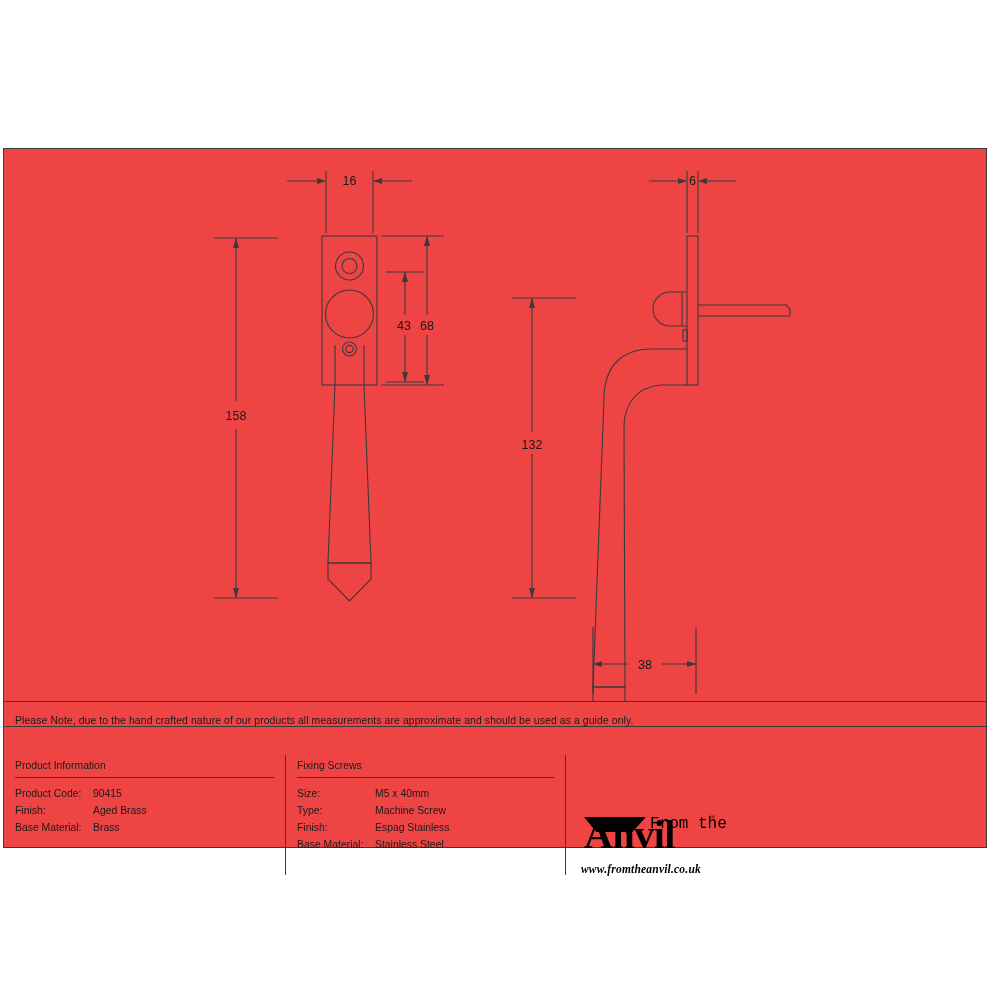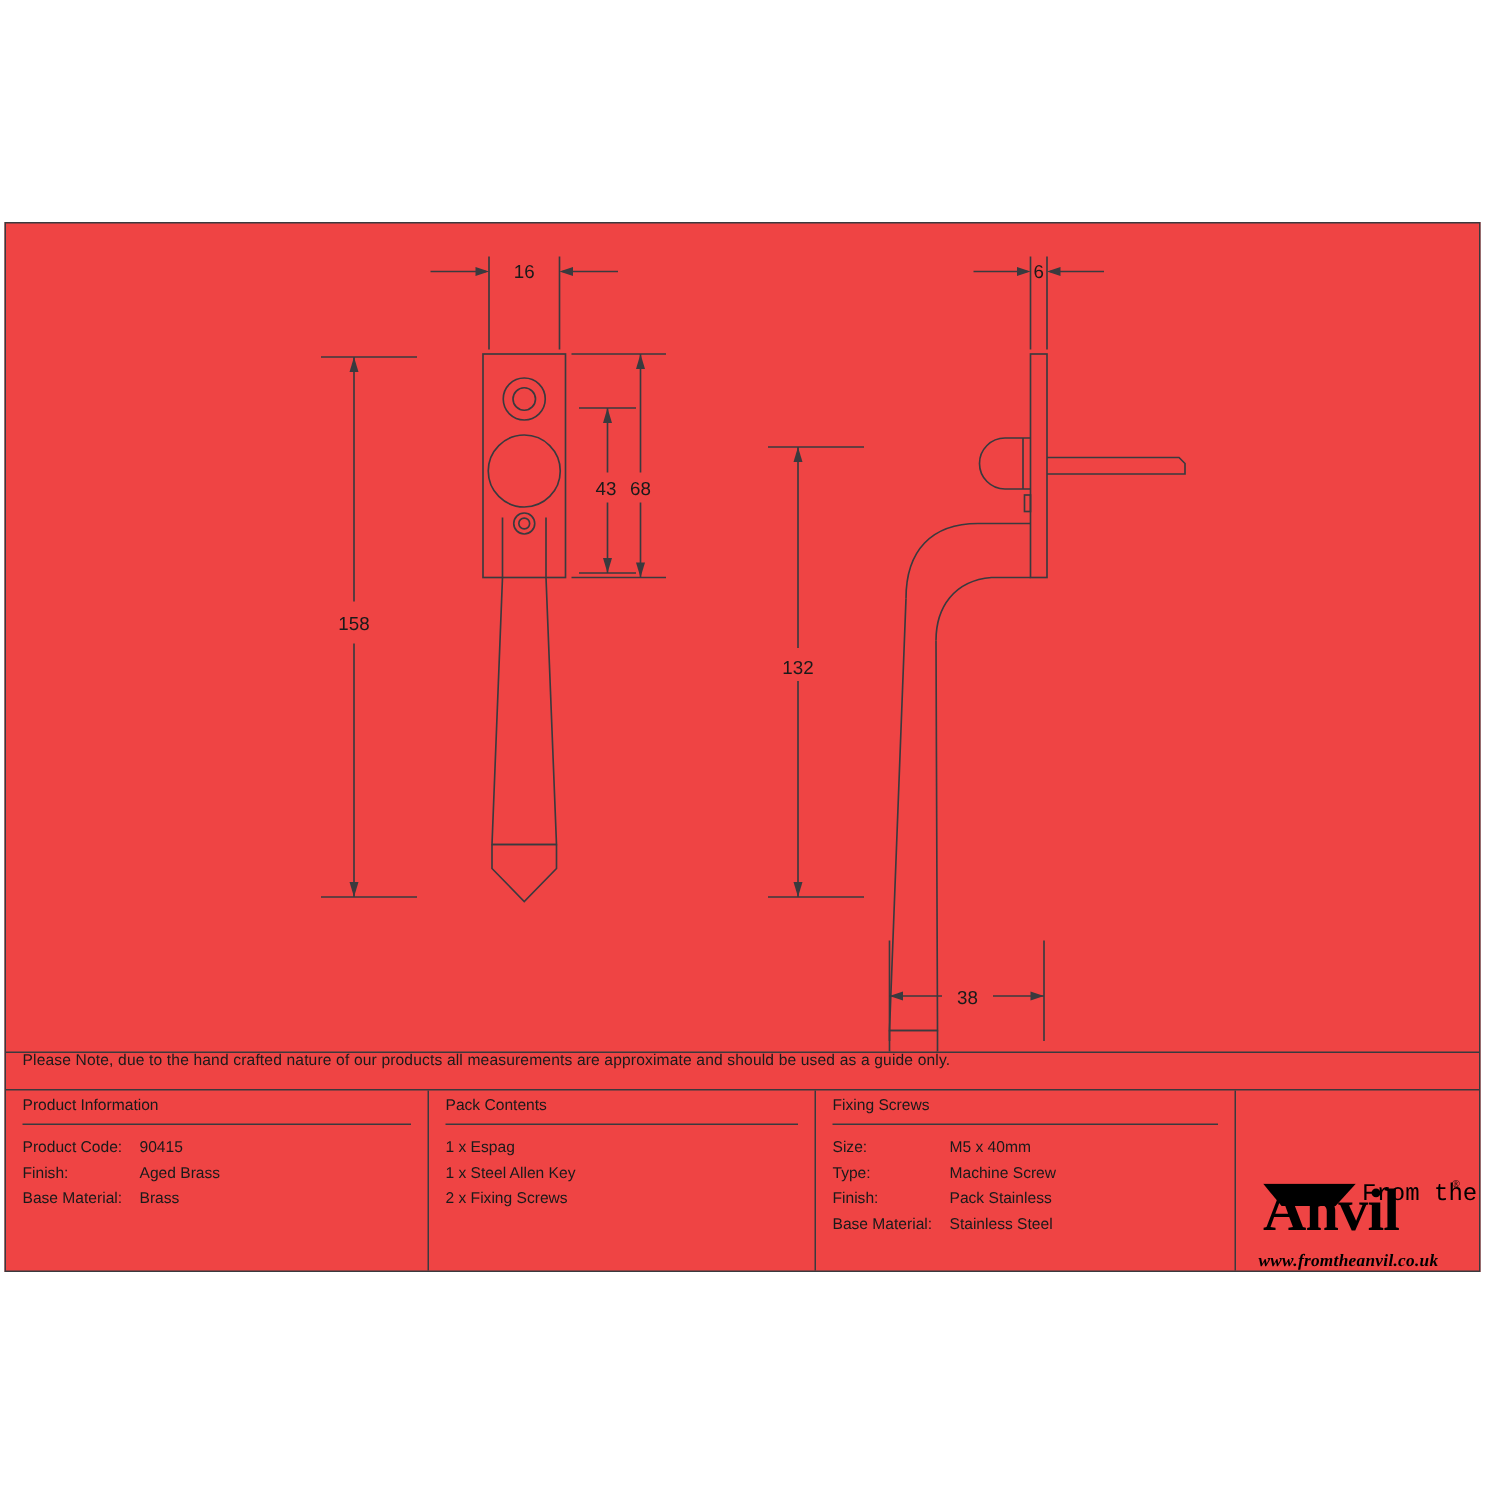--- a/index.html
+++ b/index.html
@@ -39,33 +39,33 @@
   .note-row {
     position: absolute;
     left: 0;
     top: 552px;
     width: 982px;
     height: 26px;
     border-top: 1.4px solid #3a3a3e;
     border-bottom: 1.4px solid #3a3a3e;
     box-sizing: border-box;
     display: flex;
-    align-items: flex-start;
+    align-items: flex-end;
   }
   .note-text {
     font-size: 10.4px;
     padding-left: 11px;
     letter-spacing: 0.01em;
     color: #1a1a1a;
     white-space: nowrap;
   }
   .table-row {
     position: absolute;
     left: 0;
-    top: 578px;
+    top: 606px;
     width: 982px;
     height: 120px;
     display: flex;
   }
   .col {
     position: relative;
     box-sizing: border-box;
     height: 120px;
   }
   .col-prod   { width: 282px; border-right: 1.4px solid #3a3a3e; }
@@ -292,45 +292,36 @@
             <span class="kv-label">Finish:</span>
             <span class="kv-value">Aged Brass</span>
           </div>
           <div class="kv">
             <span class="kv-label">Base Material:</span>
             <span class="kv-value">Brass</span>
           </div>
         </div>
       </div>
 
-      <div class="col col-pack">
-        <div class="col-head">Pack Contents</div>
-        <div class="col-head-rule"></div>
-        <div class="col-body">
-          <div class="packline">1 x Espag</div>
-          <div class="packline">1 x Steel Allen Key</div>
-          <div class="packline">2 x Fixing Screws</div>
-        </div>
-      </div>
 
       <div class="col col-fix">
         <div class="col-head">Fixing Screws</div>
         <div class="col-head-rule"></div>
         <div class="col-body">
           <div class="kv">
             <span class="kv-label">Size:</span>
             <span class="kv-value">M5 x 40mm</span>
           </div>
           <div class="kv">
             <span class="kv-label">Type:</span>
             <span class="kv-value">Machine Screw</span>
           </div>
           <div class="kv">
             <span class="kv-label">Finish:</span>
-            <span class="kv-value">Pack Stainless</span>
+            <span class="kv-value">Espag Stainless</span>
           </div>
           <div class="kv">
             <span class="kv-label">Base Material:</span>
             <span class="kv-value">Stainless Steel</span>
           </div>
         </div>
       </div>
 
       <div class="col col-logo">
         <div class="logo-wrap">

